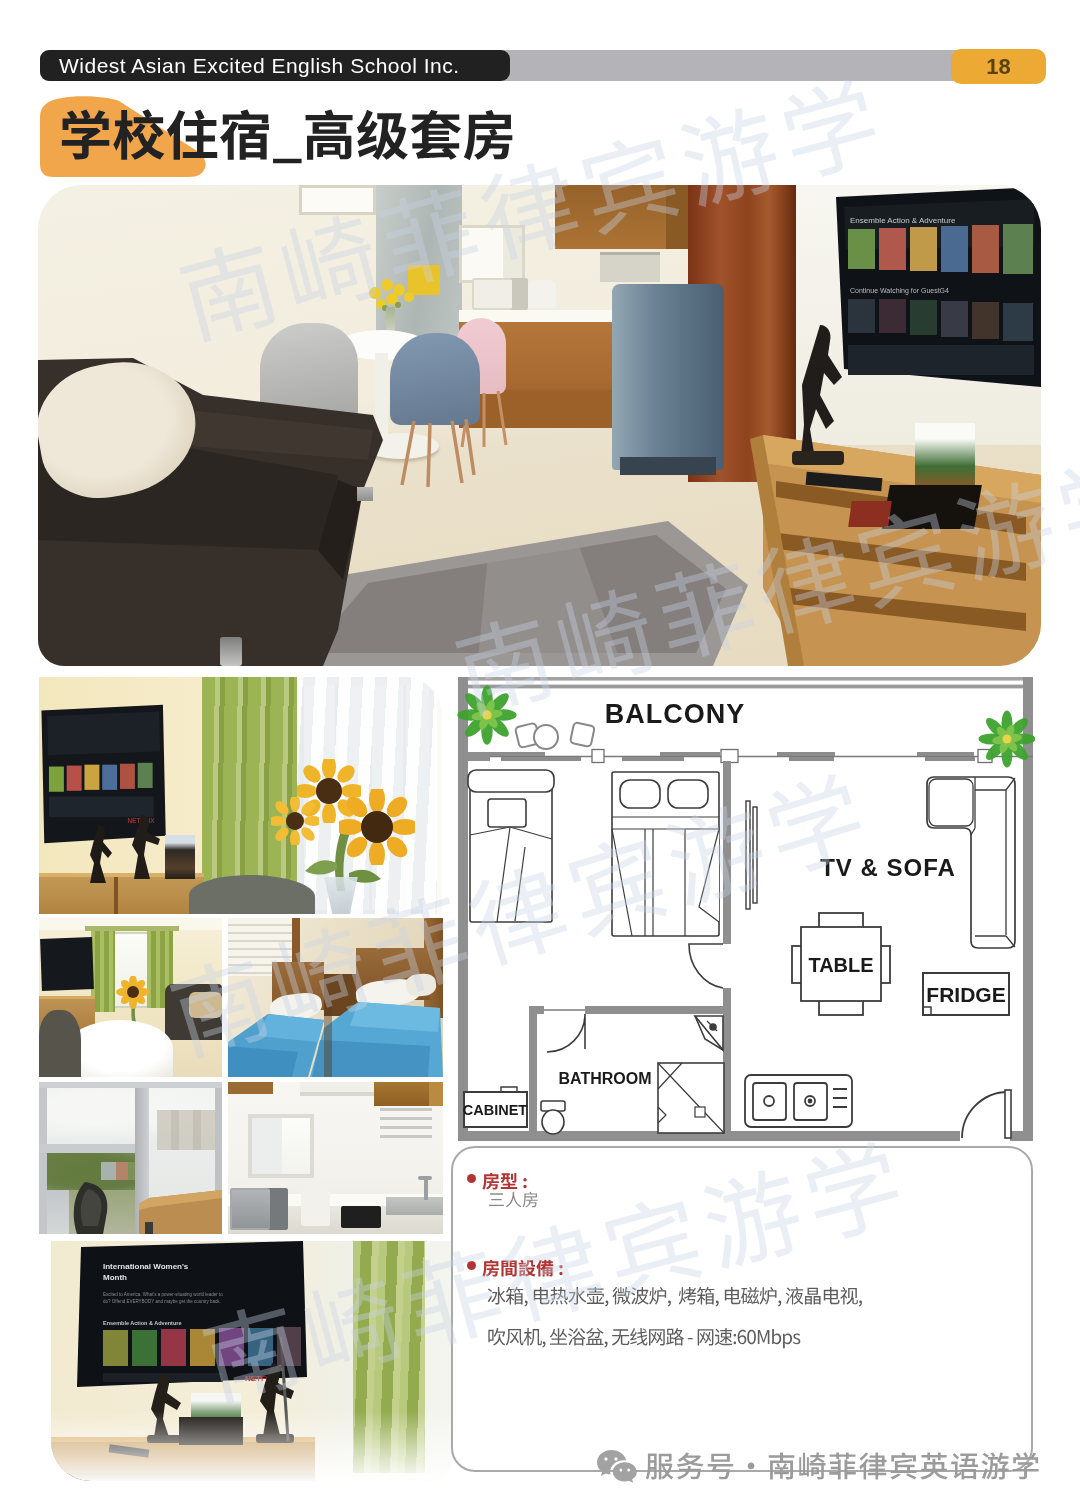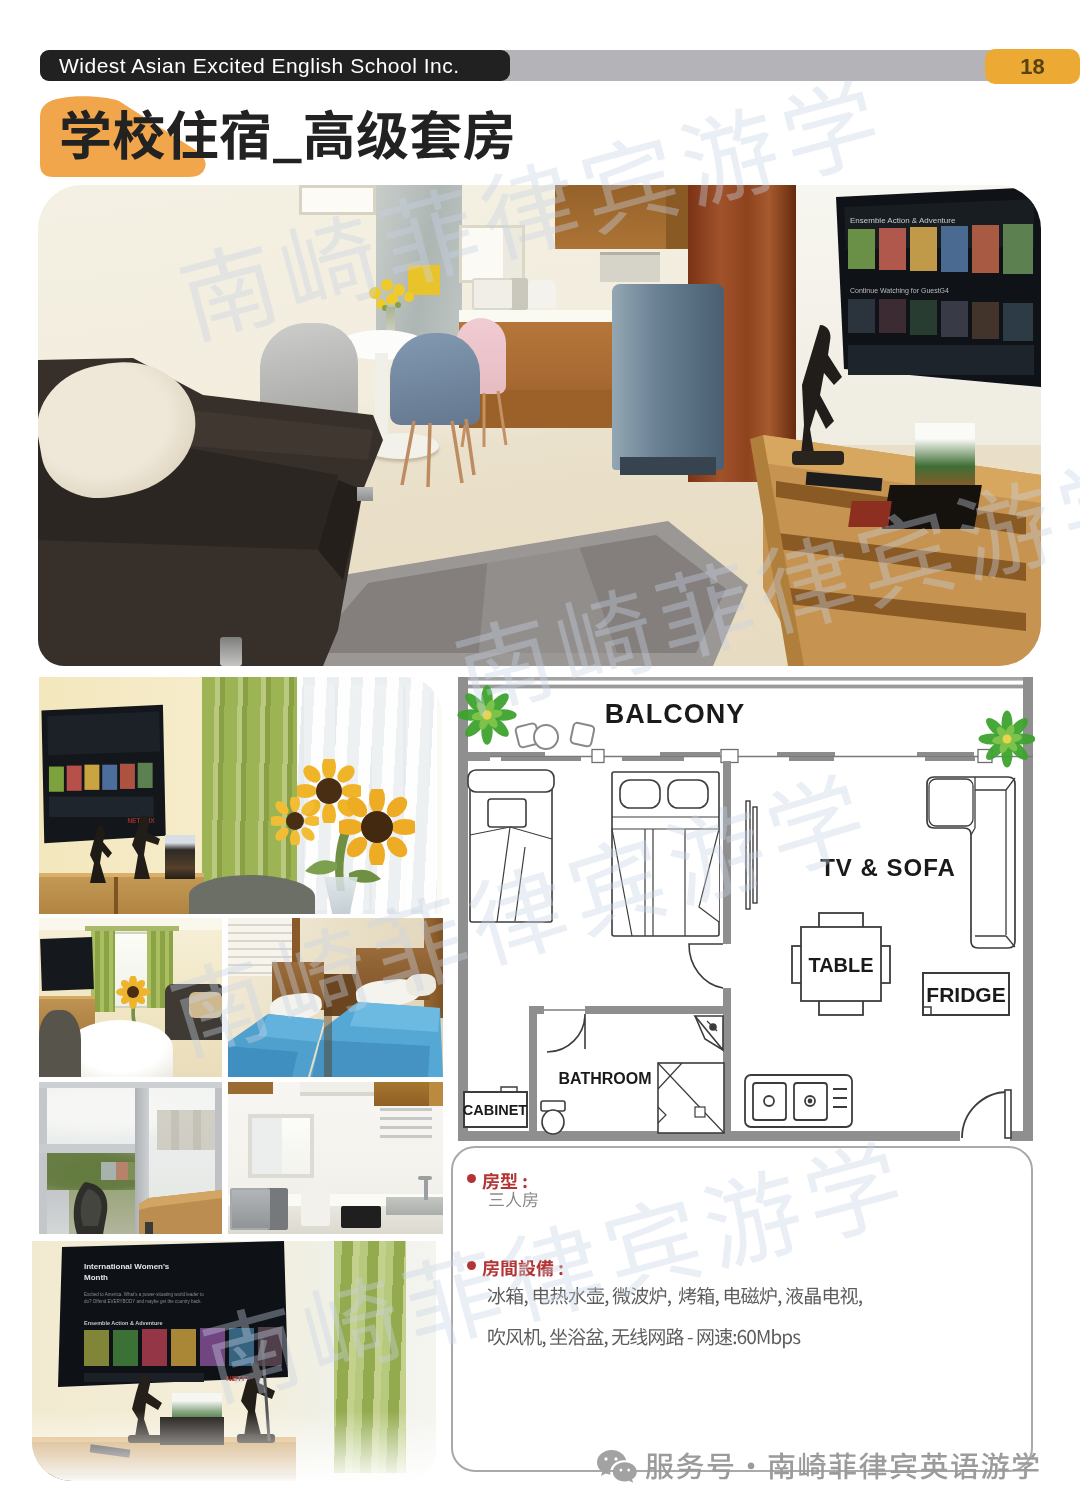--- a/index.html
+++ b/index.html
@@ -6,21 +6,21 @@
 body{font-family:"Liberation Sans",sans-serif;position:relative;width:1080px;height:1511px;overflow:hidden}
 .abs{position:absolute}
 .ph{position:absolute;overflow:hidden}
 
 </style></head><body>
 
 <div class="abs" style="left:40px;top:50px;width:1001px;height:31px;background:#b4b4b8;border-radius:9px"></div>
 
 <div class="abs" style="left:40px;top:50px;width:470px;height:31px;background:#212121;border-radius:9px;color:#fff;font-size:21px;line-height:31px;padding-left:19px;letter-spacing:.5px">Widest Asian Excited English School Inc.</div>
 
-<div class="abs" style="left:985px;top:49px;width:95px;height:35px;background:#eca933;border-radius:10px;color:#584310;font-size:22px;font-weight:bold;line-height:35px;text-align:center">18</div>
+<div class="abs" style="left:951px;top:49px;width:95px;height:35px;background:#eca933;border-radius:10px;color:#584310;font-size:22px;font-weight:bold;line-height:35px;text-align:center">18</div>
 
 <svg class="abs" style="left:0;top:0" width="240" height="200" viewBox="0 0 240 200">
     <path d="M62,98 C76,95 106,96 119,101 L197,151 Q208,159 205,168 Q202,177 189,177 L53,177 Q40,177 40,164 L40,117 Q40,101 62,98 Z" fill="#f2a64b"></path>
   </svg>
 
 <div class="ph" style="left:38px;top:185px;width:1003px;height:481px;border-radius:44px 44px 42px 26px;background:linear-gradient(172deg,#f4f0e3 0%,#f2eddd 42%,#eae1cc 52%,#e9ddc4 75%,#e6dac0 100%)">
 
 <div class="abs" style="left:261px;top:0;width:77px;height:30px;background:#fcfbf6;box-shadow:inset 0 0 0 3px #d8d4c4"></div>
 
 <div class="abs" style="left:338px;top:0;width:86px;height:163px;background:linear-gradient(100deg,#c8cdc9,#aeb6b4 55%,#bec5c2)"></div>
@@ -388,21 +388,21 @@
 <div class="abs" style="left:73px;top:104px;width:29px;height:40px;background:#f2f1ec;border-radius:7px 9px 3px 3px"></div>
 
 <div class="abs" style="left:113px;top:124px;width:40px;height:22px;background:#1f1f1f;border-radius:2px"></div>
 
 <div class="abs" style="left:158px;top:115px;width:57px;height:18px;background:linear-gradient(180deg,#c3c6c2,#aaaeaa)"></div>
 
 <div class="abs" style="left:196px;top:96px;width:4px;height:22px;background:#9aa0a2"></div>
 <div class="abs" style="left:190px;top:94px;width:14px;height:4px;background:#9aa0a2;border-radius:2px"></div>
 </div>
 
-<div class="ph" style="left:32px;top:1241px;width:404px;height:240px;border-radius:0 0 30px 40px;background:linear-gradient(90deg,#f2ead0 0%,#f4eeda 55%,#eff0e8 75%,#f4f5ef 100%)">
+<div class="ph" style="left:51px;top:1241px;width:404px;height:240px;border-radius:0 0 30px 40px;background:linear-gradient(90deg,#f2ead0 0%,#f4eeda 55%,#eff0e8 75%,#f4f5ef 100%)">
 
 <svg class="abs" style="left:26px;top:0" width="230" height="150" viewBox="0 0 230 150">
       <polygon points="4,6 226,0 230,136 0,146" fill="#0e1116"></polygon>
       <text x="26" y="28" fill="#e4e5e8" font-size="8" font-family="Liberation Sans,sans-serif" font-weight="bold">International Women's</text>
       <text x="26" y="39" fill="#e4e5e8" font-size="8" font-family="Liberation Sans,sans-serif" font-weight="bold">Month</text>
       <text x="26" y="55" fill="#878d95" font-size="4.5" font-family="Liberation Sans,sans-serif">Excited to America. What's a power-situating world leader to</text>
       <text x="26" y="62" fill="#878d95" font-size="4.5" font-family="Liberation Sans,sans-serif">do? Offend EVERYBODY and maybe get the country back.</text>
       <text x="26" y="84" fill="#c4c8cd" font-size="5.5" font-family="Liberation Sans,sans-serif" font-weight="bold">Ensemble Action &amp; Adventure</text>
       <g opacity=".92">
         <rect x="26" y="89" width="25" height="36" fill="#8a8f3a"></rect>

